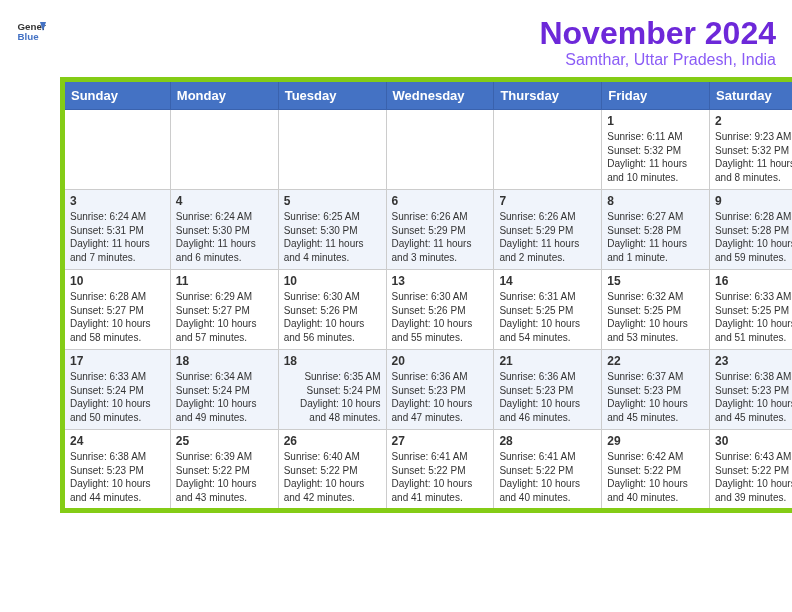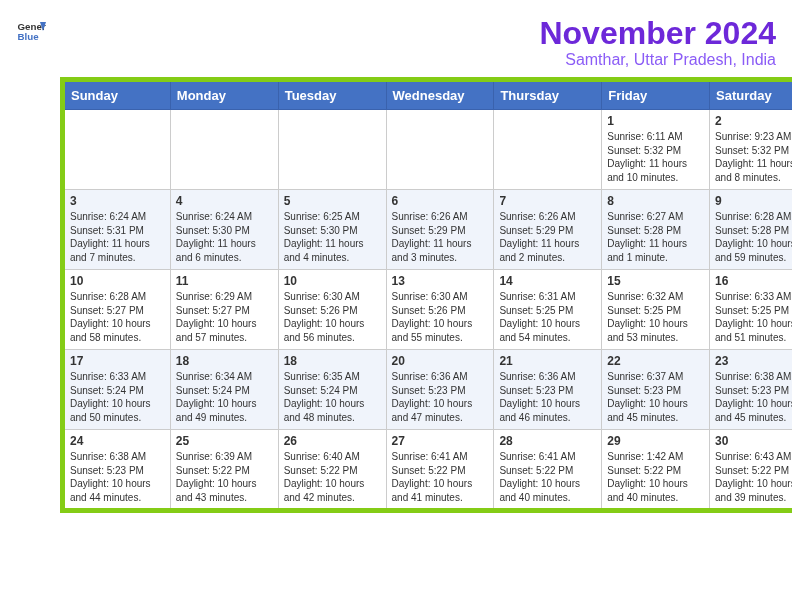--- a/index.html
+++ b/index.html
@@ -229,21 +229,21 @@
 Daylight: 10 hours and 50 minutes.</div>
         </td>
         <td>
           <span class="day-number">18</span>
           <div class="day-info" style="white-space: pre-line;">Sunrise: 6:34 AM
 Sunset: 5:24 PM
 Daylight: 10 hours and 49 minutes.</div>
         </td>
         <td>
           <span class="day-number">18</span>
-          <div class="day-info" style="white-space: pre-line;">Sunrise: 6:35 AM
+          <div class="day-info" style="white-space: pre-line; text-align: right;">Sunrise: 6:35 AM
 Sunset: 5:24 PM
 Daylight: 10 hours and 48 minutes.</div>
         </td>
         <td>
           <span class="day-number">20</span>
           <div class="day-info" style="white-space: pre-line;">Sunrise: 6:36 AM
 Sunset: 5:23 PM
 Daylight: 10 hours and 47 minutes.</div>
         </td>
         <td>
@@ -291,21 +291,21 @@
 Daylight: 10 hours and 41 minutes.</div>
         </td>
         <td>
           <span class="day-number">28</span>
           <div class="day-info" style="white-space: pre-line;">Sunrise: 6:41 AM
 Sunset: 5:22 PM
 Daylight: 10 hours and 40 minutes.</div>
         </td>
         <td>
           <span class="day-number">29</span>
-          <div class="day-info" style="white-space: pre-line;">Sunrise: 1:42 AM
+          <div class="day-info" style="white-space: pre-line;">Sunrise: 6:42 AM
 Sunset: 5:22 PM
 Daylight: 10 hours and 40 minutes.</div>
         </td>
         <td>
           <span class="day-number">30</span>
           <div class="day-info" style="white-space: pre-line;">Sunrise: 6:43 AM
 Sunset: 5:22 PM
 Daylight: 10 hours and 39 minutes.</div>
         </td>
       </tr>

